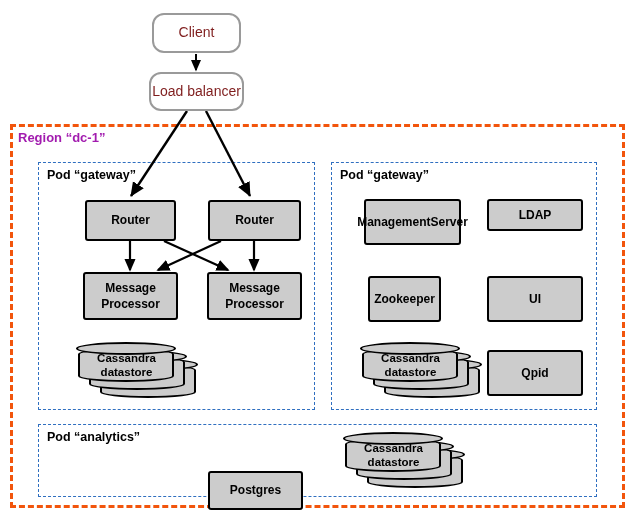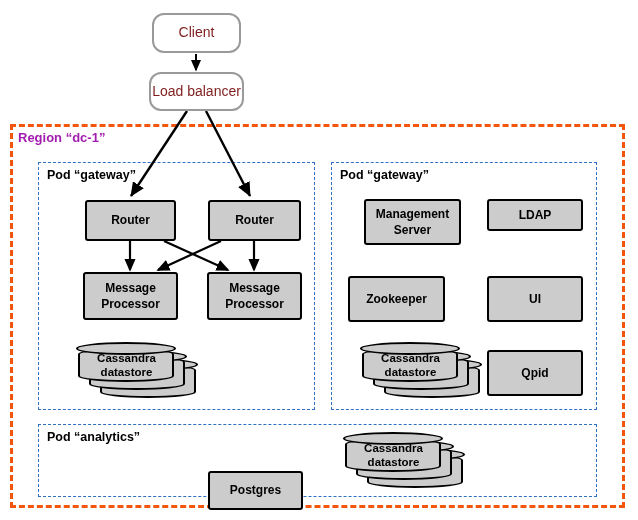--- a/index.html
+++ b/index.html
@@ -194,29 +194,29 @@
     <div class="cyl-top" style="left:-2px; top:2px; width:100px; height:13px;"></div>
   </div>
   <div class="stack-label" style="left:79px; top:351px; width:95px;">
     <div>Cassandra</div>
     <div>datastore</div>
   </div>
 
   <div class="pod-box" style="left:331px; top:162px; width:266px; height:248px;"></div>
   <div class="pod-label" style="left:338px; top:168px;">Pod “gateway”</div>
 
-  <div class="node two-line" style="left:364px; top:199px; width:97px; height:46px; flex-direction:column;">
+  <div class="node two-line" style="left:364px; top:199px; width:97px; height:46px; flex-direction:row;">
     <span>Management</span>
     <span>Server</span>
   </div>
   <div class="node" style="left:487px; top:199px; width:96px; height:32px;">
     <span>LDAP</span>
   </div>
 
-  <div class="node" style="left:348px; top:276px; width:97px; height:46px;text-align:center;">
+  <div class="node" style="left:368px; top:276px; width:73px; height:46px;text-align:center;">
     <span>Zookeeper</span>
   </div>
   <div class="node" style="left:487px; top:276px; width:96px; height:46px;">
     <span>UI</span>
   </div>
 
   <div class="node" style="left:487px; top:350px; width:96px; height:46px;">
     <span>Qpid</span>
   </div>
 

